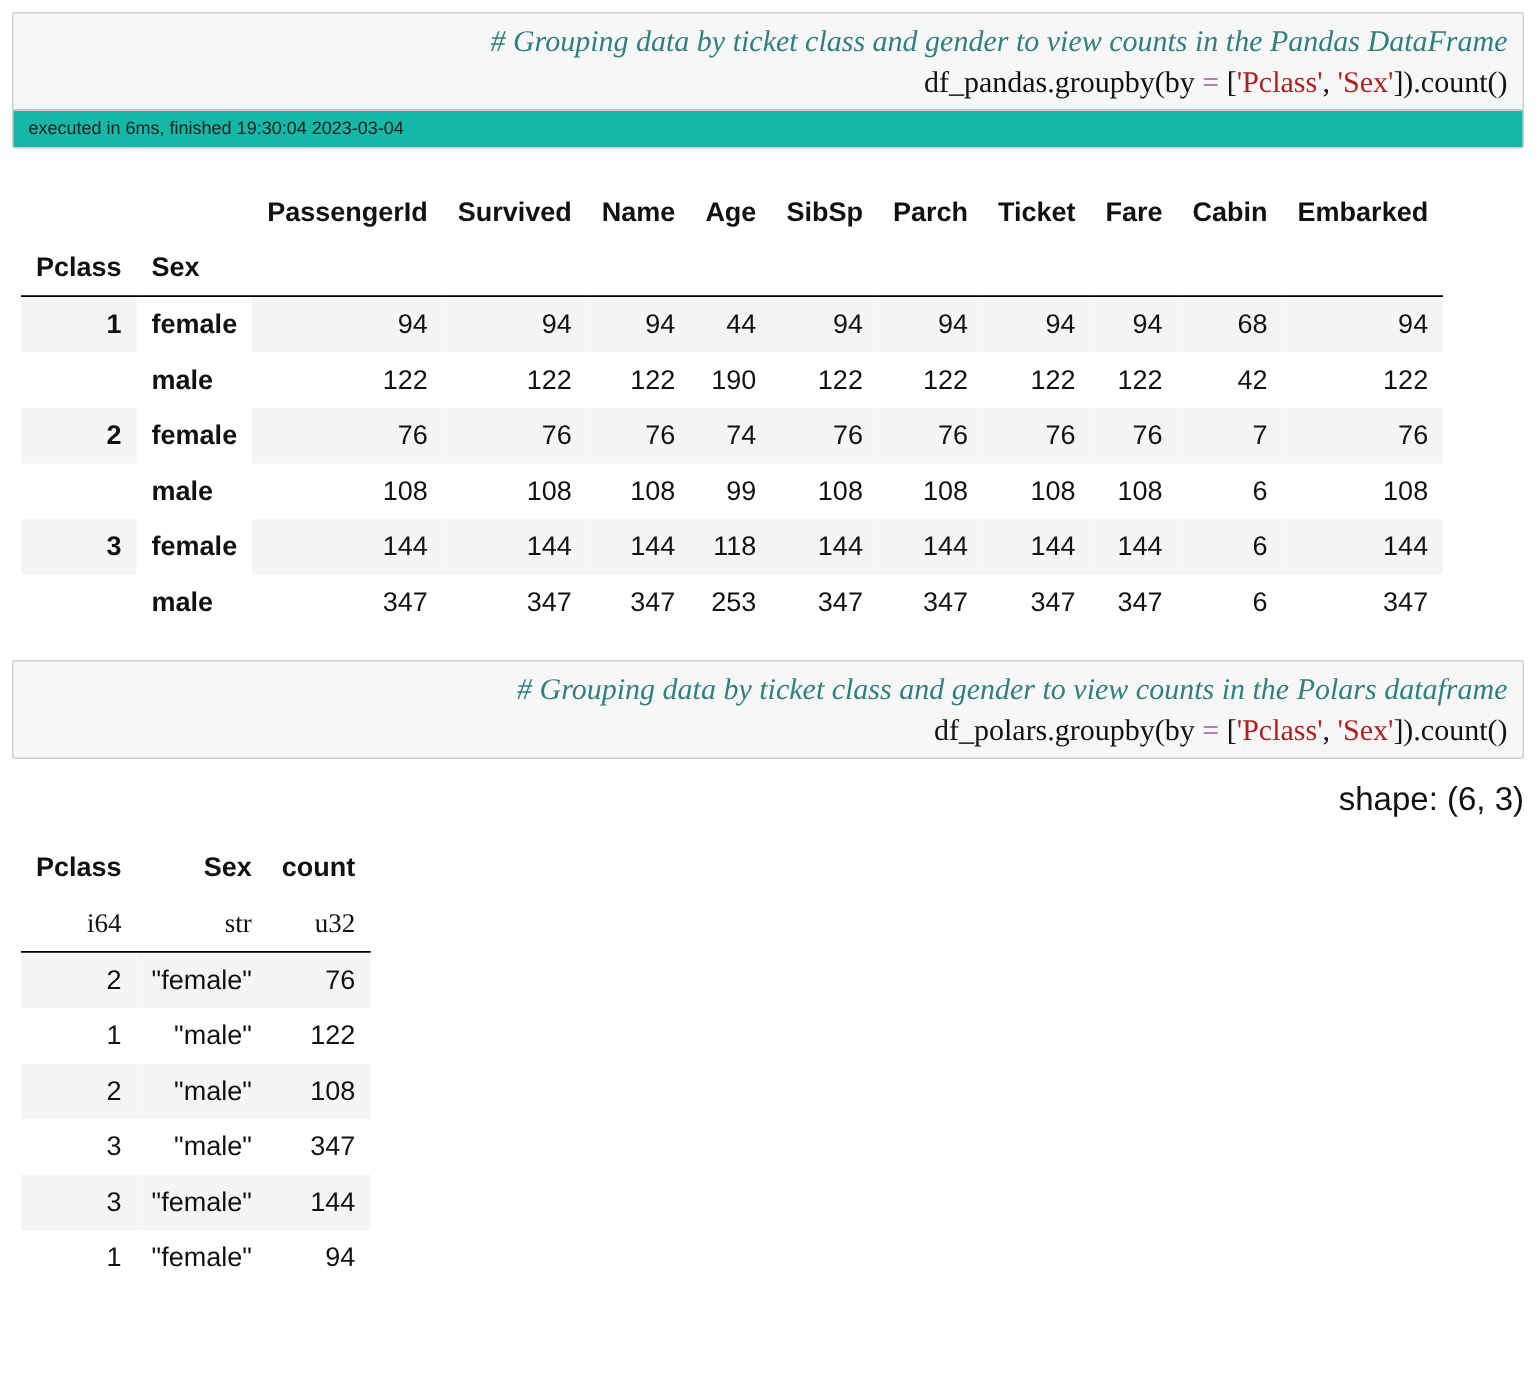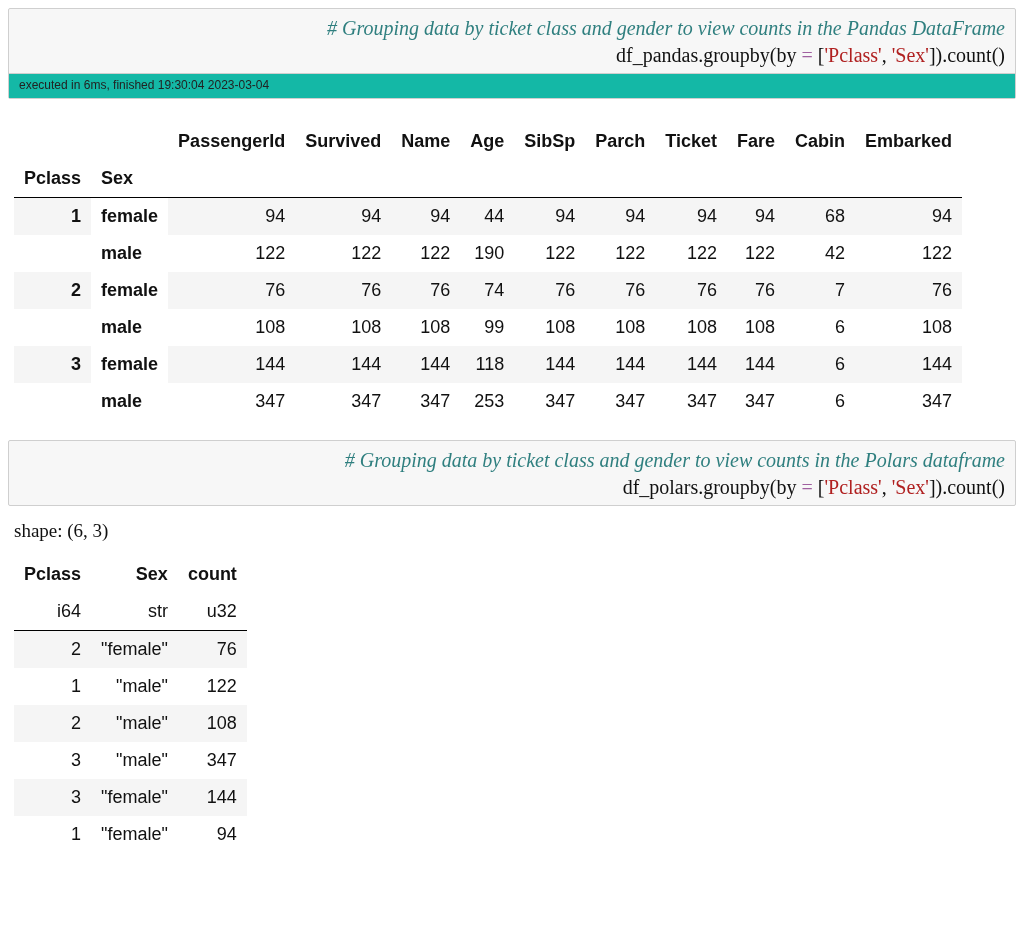--- a/index.html
+++ b/index.html
@@ -73,40 +73,42 @@
   }
   table.pandas tbody td.idx.left, table.pandas thead th.idx.left {
     text-align: left;
   }
   table.pandas tbody tr:nth-child(odd) td { background: #f5f5f5; }
   table.pandas tbody tr:nth-child(odd) td.idx:first-child { background: #f5f5f5; }
   table.pandas tbody tr td.idx { background: inherit; }
   table.pandas td.num { font-variant-numeric: tabular-nums; }
   
   .shape-line {
-    font-family: Liberation Serif, serif;
-    font-size: 19px;
+    font-family: Liberation Sans, sans-serif;
+    font-size: 22px;
     margin: 14px 0 14px 6px;
+    text-align: right;
   }
   table.polars {
     border-collapse: collapse;
     font-family: var(--sans);
     font-size: 18px;
     margin: 0 0 12px 6px;
   }
   table.polars th, table.polars td {
     padding: 8px 10px;
     text-align: right;
   }
   table.polars thead tr:first-child th {
     font-weight: 700;
   }
   table.polars thead tr:last-child th {
     font-weight: 400;
     border-bottom: 1.5px solid #000;
+    font-family: Liberation Serif, serif;
   }
   table.polars tbody tr:nth-child(odd) td { background: #f5f5f5; }
 </style>
 </head>
 <body>
 
 <div class="page">
 
   <div class="cell-input">
     <span class="code-area"><span class="cmt"># Grouping data by ticket class and gender to view counts in the Pandas DataFrame</span>

